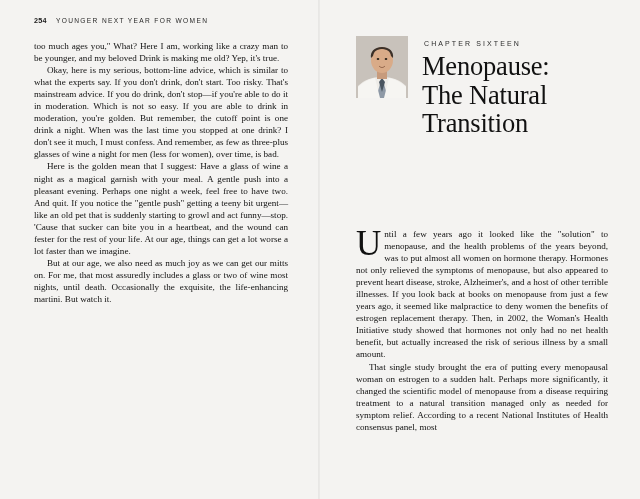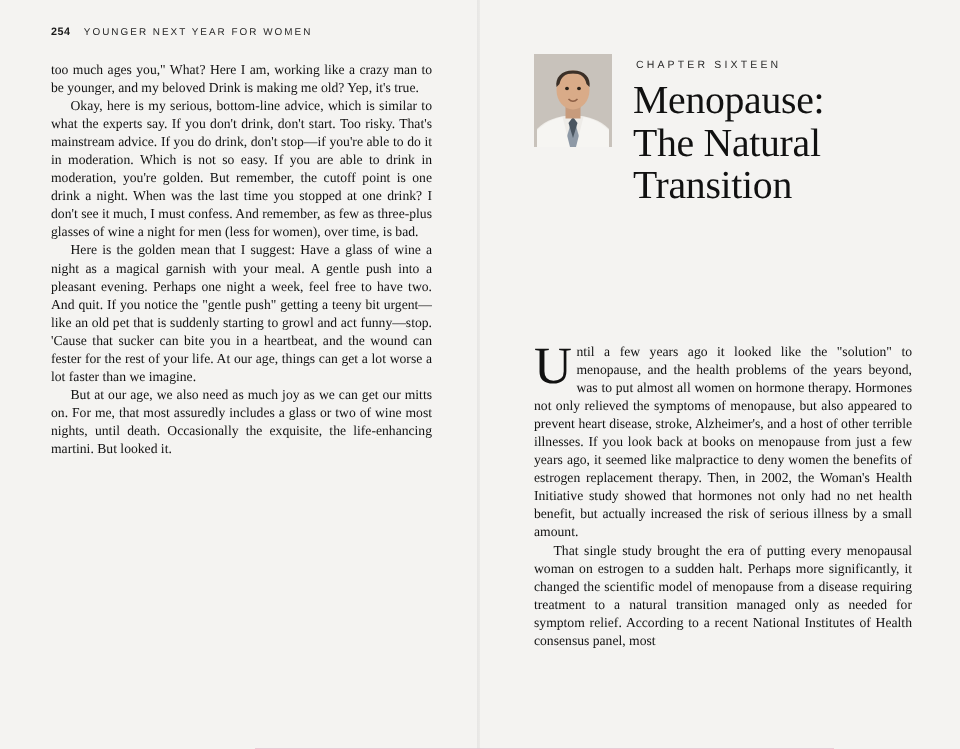--- a/index.html
+++ b/index.html
@@ -166,21 +166,21 @@
 
     <div class="running-head">
       <span class="folio">254</span>
       <span class="running-title">YOUNGER NEXT YEAR FOR WOMEN</span>
     </div>
 
     <div class="left-col">
       <p class="noindent"><span>too much ages you," What? Here I am, working like a crazy man to be younger, and my beloved Drink is making me old? Yep, it's true.</span></p>
       <p><span>Okay, here is my serious, bottom-line advice, which is similar to what the experts say. If you don't drink, don't start. Too risky. That's mainstream advice. If you do drink, don't stop—if you're able to do it in moderation. Which is not so easy. If you are able to drink in moderation, you're golden. But remember, the cutoff point is one drink a night. When was the last time you stopped at one drink? I don't see it much, I must confess. And remember, as few as three-plus glasses of wine a night for men (less for women), over time, is bad.</span></p>
       <p><span>Here is the golden mean that I suggest: Have a glass of wine a night as a magical garnish with your meal. A gentle push into a pleasant evening. Perhaps one night a week, feel free to have two. And quit. If you notice the "gentle push" getting a teeny bit urgent—like an old pet that is suddenly starting to growl and act funny—stop. 'Cause that sucker can bite you in a heartbeat, and the wound can fester for the rest of your life. At our age, things can get a lot worse a lot faster than we imagine.</span></p>
-      <p><span>But at our age, we also need as much joy as we can get our mitts on. For me, that most assuredly includes a glass or two of wine most nights, until death. Occasionally the exquisite, the life-enhancing martini. But looked it.</span></p>
+      <p><span>But at our age, we also need as much joy as we can get our mitts on. For me, that most assuredly includes a glass or two of wine most nights, until death. Occasionally the exquisite, the life-enhancing martini. But watch it.</span></p>
     </div>
   </div>
 
   <div class="gutter"></div>
 
   <div class="page-right">
 
     <div class="chapter-head">
 
       <div class="author-photo">

